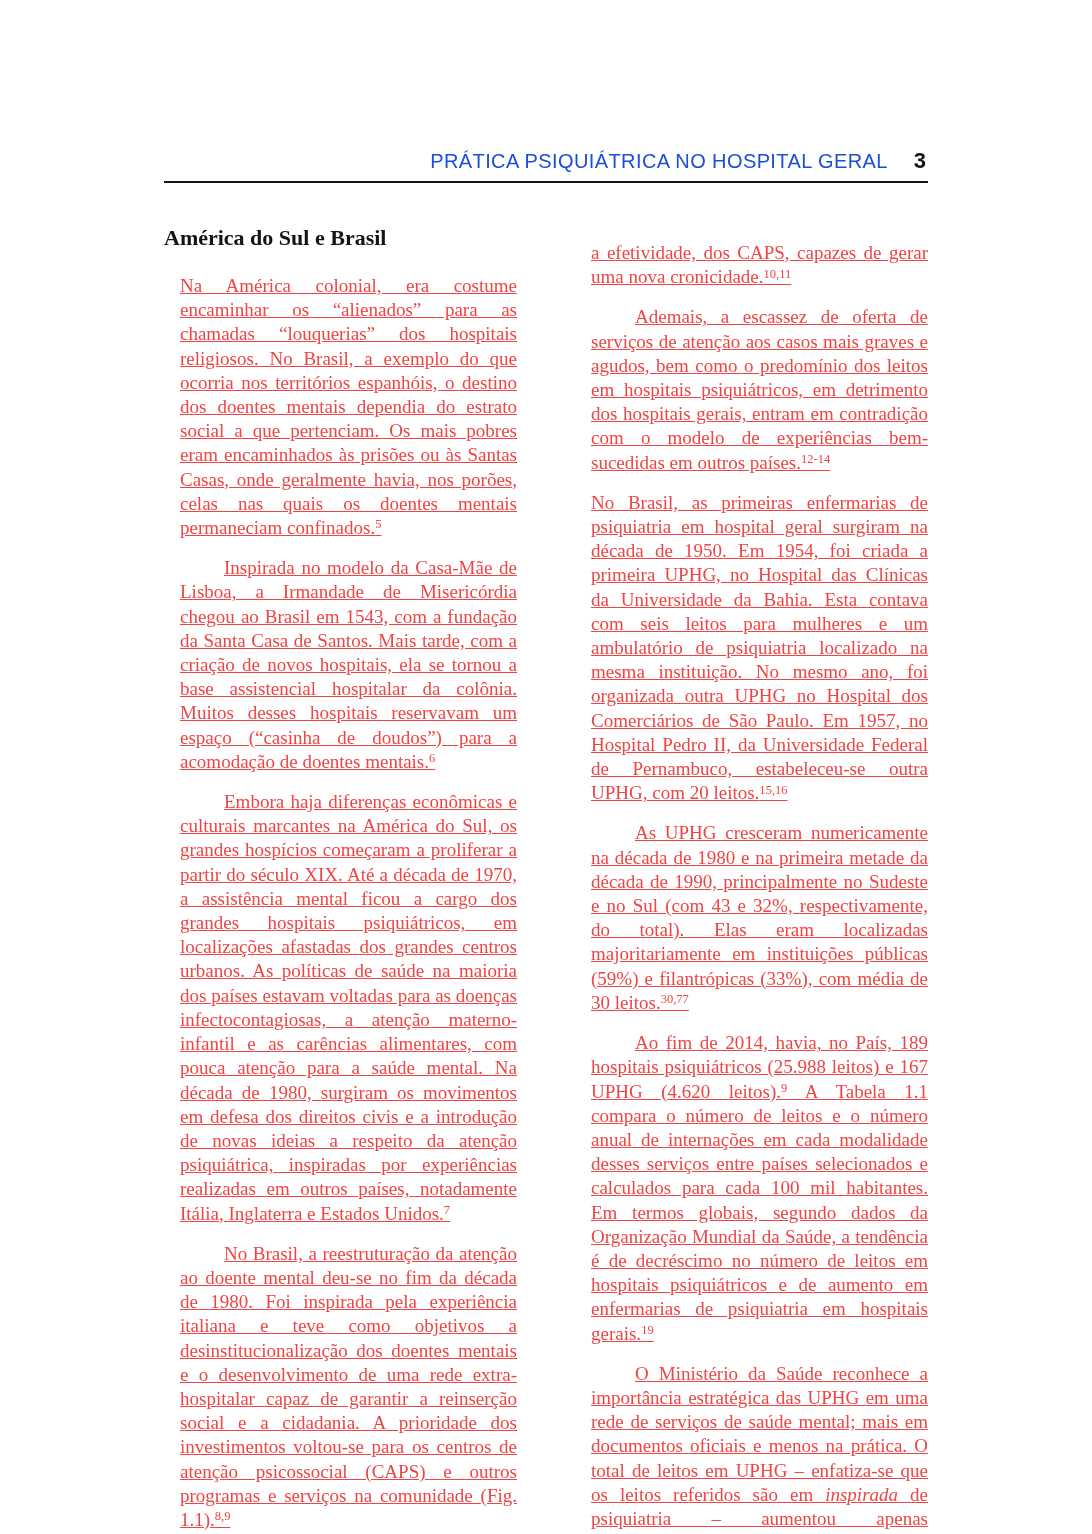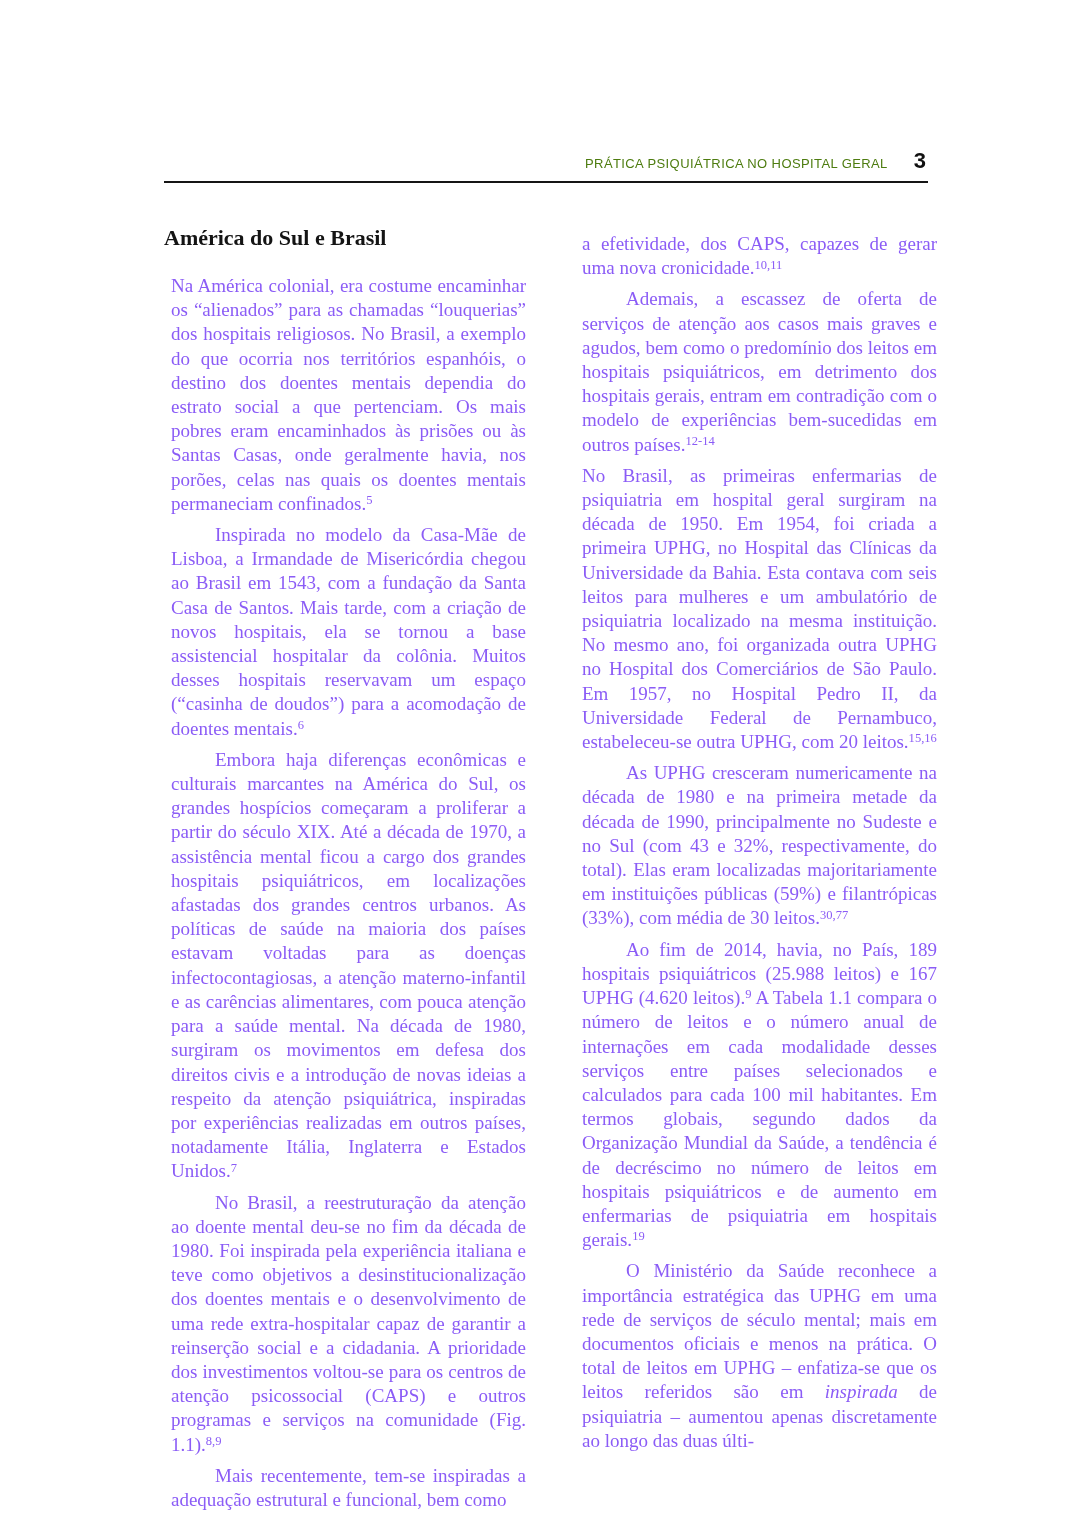--- a/index.html
+++ b/index.html
@@ -26,23 +26,23 @@
   
   .page-header {
     display: flex;
     justify-content: flex-end;
     align-items: baseline;
     gap: 26px;
     font-family: "Liberation Sans", sans-serif;
     padding-right: 2px;
   }
   .running-title {
-    font-size: 13px;
+    font-size: 20px;
     letter-spacing: 0.4px;
-    color: #4d7c0f;
+    color: #1d4ed8;
     margin-left: 20px;
   }
   .page-number {
     font-size: 22px;
     font-weight: bold;
     color: #111;
   }
   .header-rule {
     height: 2px;
     background: #151515;
@@ -65,25 +65,26 @@
     color: #141414;
   }
   .section-heading-right {
     font-size: 20.5px;
     font-weight: bold;
     letter-spacing: 0.2px;
     margin: 41px 0 27px 0;
     color: #141414;
   }
   .para {
-    margin: 7px;
+    margin: 16px;
     font-size: 19px;
     line-height: 24.2px;
     text-align: justify;
-    color: #8b5cf6;
+    color: #ef4444;
+    text-decoration: underline;
   }
   .para.indent {
     text-indent: 44px;
   }
   .para sup {
     font-size: 0.66em;
     line-height: 0;
     vertical-align: baseline;
     position: relative;
     top: -0.45em;
@@ -120,19 +121,19 @@
 
       <div class="column">
         <div>
             <p class="para"><span>a efetividade, dos CAPS, capazes de gerar uma nova cronicidade.</span><sup>10,11</sup></p>
             <p class="para indent"><span>Ademais, a escassez de oferta de serviços de atenção aos casos mais graves e agudos, bem como o predomínio dos leitos em hospitais psiquiátricos, em detrimento dos hospitais gerais, entram em contradição com o modelo de experiências bem-sucedidas em outros países.</span><sup>12-14</sup></p>
           </div>
         <div>
             <p class="para"><span>No Brasil, as primeiras enfermarias de psiquiatria em hospital geral surgiram na década de 1950. Em 1954, foi criada a primeira UPHG, no Hospital das Clínicas da Universidade da Bahia. Esta contava com seis leitos para mulheres e um ambulatório de psiquiatria localizado na mesma instituição. No mesmo ano, foi organizada outra UPHG no Hospital dos Comerciários de São Paulo. Em 1957, no Hospital Pedro II, da Universidade Federal de Pernambuco, estabeleceu-se outra UPHG, com 20 leitos.</span><sup>15,16</sup></p>
             <p class="para indent"><span>As UPHG cresceram numericamente na década de 1980 e na primeira metade da década de 1990, principalmente no Sudeste e no Sul (com 43 e 32%, respectivamente, do total). Elas eram localizadas majoritariamente em instituições públicas (59%) e filantrópicas (33%), com média de 30 leitos.</span><sup>30,77</sup></p>
             <p class="para indent"><span>Ao fim de 2014, havia, no País, 189 hospitais psiquiátricos (25.988 leitos) e 167 UPHG (4.620 leitos).</span><sup>9</sup><span> A Tabela 1.1 compara o número de leitos e o número anual de internações em cada modalidade desses serviços entre países selecionados e calculados para cada 100 mil habitantes. Em termos globais, segundo dados da Organização Mundial da Saúde, a tendência é de decréscimo no número de leitos em hospitais psiquiátricos e de aumento em enfermarias de psiquiatria em hospitais gerais.</span><sup>19</sup></p>
-            <p class="para indent"><span>O Ministério da Saúde reconhece a importância estratégica das UPHG em uma rede de serviços de século mental; mais em documentos oficiais e menos na prática. O total de leitos em UPHG – enfatiza-se que os leitos referidos são em </span><em>inspirada</em><span> de psiquiatria – aumentou apenas discretamente ao longo das duas últi-</span></p>
+            <p class="para indent"><span>O Ministério da Saúde reconhece a importância estratégica das UPHG em uma rede de serviços de saúde mental; mais em documentos oficiais e menos na prática. O total de leitos em UPHG – enfatiza-se que os leitos referidos são em </span><em>inspirada</em><span> de psiquiatria – aumentou apenas discretamente ao longo das duas últi-</span></p>
           </div>
       </div>
 
     </div>
   </div>
 </div>
 
 </body></html>

